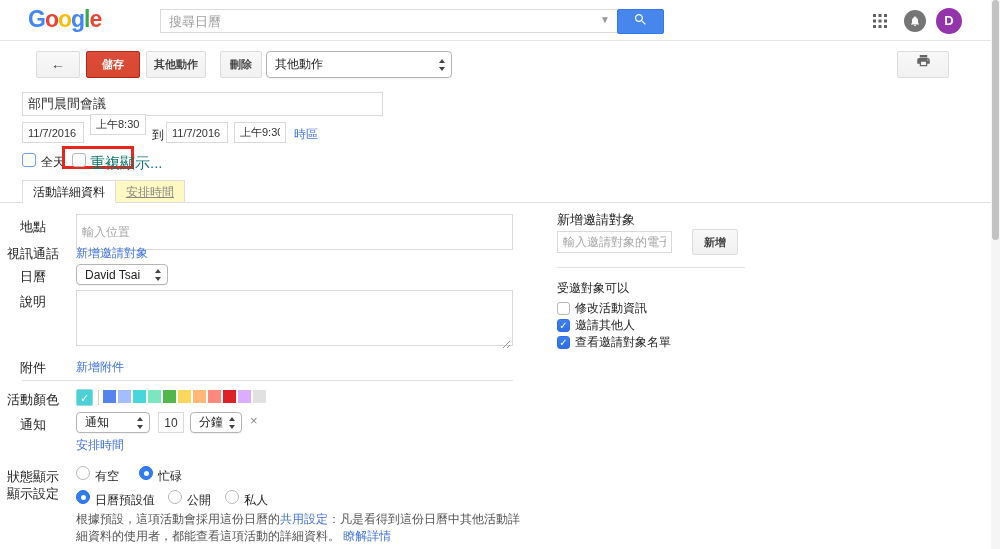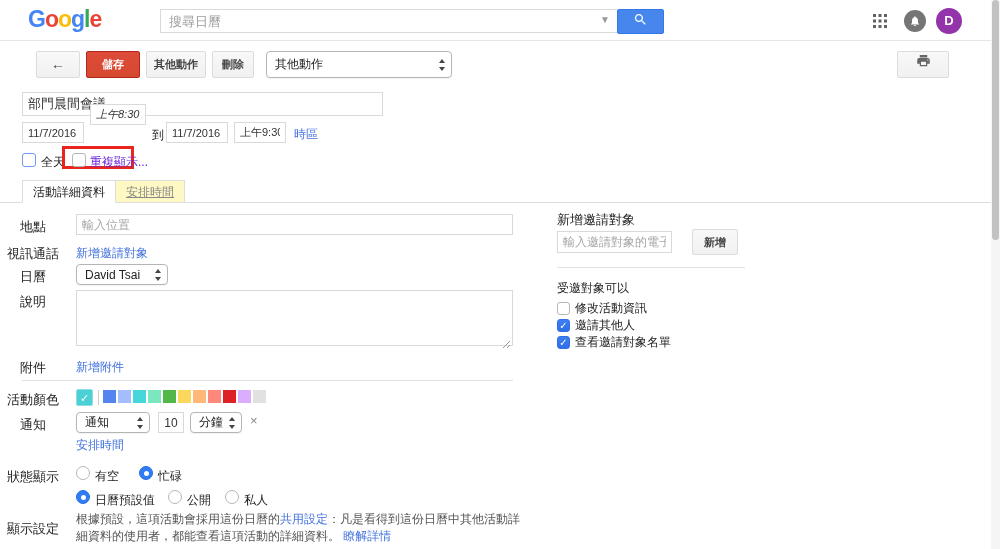--- a/index.html
+++ b/index.html
@@ -21,61 +21,61 @@
 
   
   .scrollbar { position:absolute; right:0; top:0; width:9px; height:549px; background:#f5f5f5; }
   .scroll-thumb { position:absolute; right:1px; top:0; width:7px; height:240px; background:#c2c2c2; border-radius:4px; }
 
   
   .btn { position:absolute; top:51px; height:27px; background:linear-gradient(#f8f8f8,#f1f1f1); border:1px solid #dcdcdc; border-radius:2px; font-size:11px; font-weight:bold; color:#444; text-align:center; line-height:25px; cursor:pointer; }
   .btn-back { left:36px; width:44px; font-size:14px; }
   .btn-save { left:86px; width:54px; background:linear-gradient(#dd4b39,var(--save_red)); border:1px solid #b0281a; color:#fff; }
   .btn-discard { left:146px; width:60px; }
-  .btn-delete { left:212px; width:42px; }
+  .btn-delete { left:220px; width:42px; }
   .btn-print { left:897px; width:52px; display:flex; align-items:center; justify-content:center; }
 
   .select { background:#fff; border:1px solid #b5b5b5; border-radius:4px; font-size:12px; color:#222; display:flex; align-items:center; padding:0 18px 0 8px; position:relative; cursor:pointer; box-shadow:0 1px 1px rgba(0,0,0,.05); }
   .select-more { position:absolute; left:266px; top:51px; width:186px; height:27px; }
   .stepper { position:absolute; right:5px; top:50%; margin-top:-6px; width:7px; height:12px; }
   .stepper:before, .stepper:after { content:""; position:absolute; left:0; border-left:3.5px solid transparent; border-right:3.5px solid transparent; }
   .stepper:before { top:0; border-bottom:4px solid #444; }
   .stepper:after { bottom:0; border-top:4px solid #444; }
 
   
   .txt { border:1px solid #d9d9d9; font-size:12px; color:#333; padding:0 5px; outline:none; font-family:inherit; background:#fff; }
   .txt::placeholder { color:#a6a6a6; }
   .title-input { position:absolute; left:22px; top:92px; width:361px; height:24px; font-size:13px; }
   .d1 { position:absolute; left:22px;  top:122px; width:62px; height:21px; font-size:11px; }
-  .t1 { position:absolute; left:90px;  top:104px; width:56px; height:21px; font-size:11px;font-style:italic; }
+  .t1 { position:absolute; left:90px;  top:114px; width:56px; height:21px; font-size:11px; }
   .to-label { position:absolute; left:152px; top:127px; font-size:12px; color:#222; }
   .d2 { position:absolute; left:166px; top:122px; width:62px; height:21px; font-size:11px; }
   .t2 { position:absolute; left:234px; top:122px; width:52px; height:21px; font-size:11px; }
   .tz-link { position:absolute; left:294px; top:126px; }
   a.lnk { color:var(--link_blue); text-decoration:none; font-size:12px; cursor:pointer; }
 
   .cb { width:14px; height:14px; border:1px solid #b7b7b7; border-radius:3px; background:#fff; display:inline-block; }
   .cb.blue-border { border-color:#6b9cf5; }
   .cb.checked { background:linear-gradient(var(--check_blue),#2f6fe8); border-color:#2f6fe8; color:#fff; font-size:10px; font-weight:bold; text-align:center; line-height:13px; }
   .allday-cb { position:absolute; left:22px; top:153px; }
   .allday-label { position:absolute; left:41px; top:154px; font-size:12px; color:#222; }
   .red-box { position:absolute; left:62px; top:146px; width:72px; height:23px; border:3px solid var(--annotation_red); }
   .repeat-cb { position:absolute; left:72px; top:153px; }
-  .repeat-label { position:absolute; left:90px; top:154px; font-size:12px; color:#6d28d9; }
+  .repeat-label { position:absolute; left:90px; top:154px; font-size:15px; color:#0f766e; }
 
   
   .tab-line { position:absolute; left:0; top:202px; width:1000px; border-top:1px solid #ddd; }
   .tabs { position:absolute; left:22px; top:180px; display:flex; z-index:2; }
   .tab { height:23px; line-height:22px; padding:0 10px; font-size:12px; border:1px solid #ddd; }
   .tab.active { background:#fff; border-bottom:1px solid #fff; color:#222; }
   .tab.inactive { background:#fef9c3; border-left:none; color:#888; text-decoration:underline; cursor:pointer; }
 
   
   .flabel { position:absolute; left:0; width:66px; text-align:center; font-size:13px; color:#222; }
-  .loc-input { position:absolute; left:76px; top:214px; width:437px; height:21px; }
+  .loc-input { position:absolute; left:76px; top:214px; width:437px; height:36px; }
   .desc-area { position:absolute; left:76px; top:290px; width:437px; height:56px; border:1px solid #d9d9d9; resize:none; font-family:inherit; font-size:12px; outline:none; }
   .resize-grip { position:absolute; left:502px; top:335px; }
   .cal-select { position:absolute; left:76px; top:264px; width:92px; height:21px; }
   .divider { position:absolute; border-top:1px solid #e0e0e0; }
   .div-left { left:22px; top:380px; width:491px; }
 
   .sel-swatch { position:absolute; left:76px; top:389px; width:17px; height:17px; border:1px solid #8edde2; border-radius:2px; color:#fff; font-size:11px; text-align:center; line-height:16px; }
   .pal-sep { position:absolute; left:98px; top:390px; height:15px; border-left:1px solid #ccc; }
   .palette { position:absolute; left:103px; top:390px; display:flex; gap:2px; }
   .swatch { width:13px; height:13px; display:inline-block; cursor:pointer; }
@@ -234,21 +234,21 @@
   </div>
   <span class="notif-x">×</span>
   <a class="lnk add-notif">安排時間</a>
 
   <span class="flabel" style="top:468px">狀態顯示</span>
   <span class="radio" style="left:76px;top:466px"></span>
   <span class="rlabel" style="left:95px;top:468px">有空</span>
   <span class="radio on" style="left:139px;top:466px"></span>
   <span class="rlabel" style="left:158px;top:468px">忙碌</span>
 
-  <span class="flabel" style="top:520px">顯示設定</span>
+  <span class="flabel" style="top:485px">顯示設定</span>
   <span class="radio on" style="left:76px;top:490px"></span>
   <span class="rlabel" style="left:95px;top:492px">日曆預設值</span>
   <span class="radio" style="left:168px;top:490px"></span>
   <span class="rlabel" style="left:187px;top:492px">公開</span>
   <span class="radio" style="left:225px;top:490px"></span>
   <span class="rlabel" style="left:244px;top:492px">私人</span>
 
   <div class="footnote"><span>根據預設，這項活動會採用這份日曆的</span><a class="lnk">共用設定</a><span>：凡是看得到這份日曆中其他活動詳細資料的使用者，都能查看這項活動的詳細資料。 </span><a class="lnk">瞭解詳情</a></div>
 
   <div class="guests-title">新增邀請對象</div>

